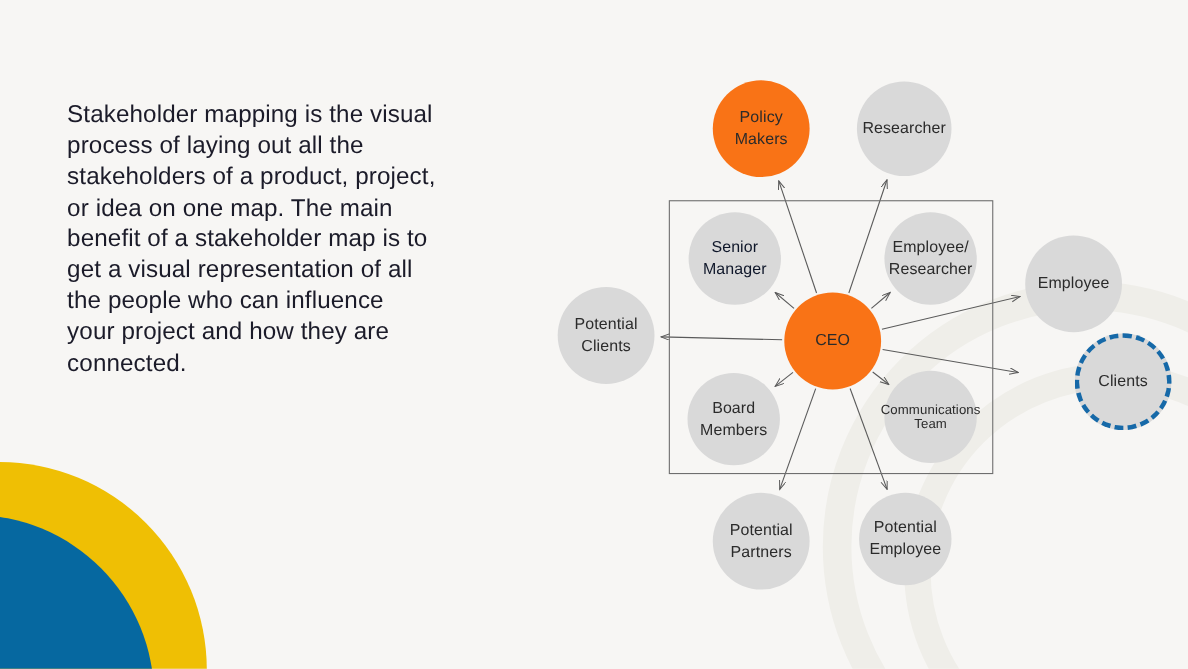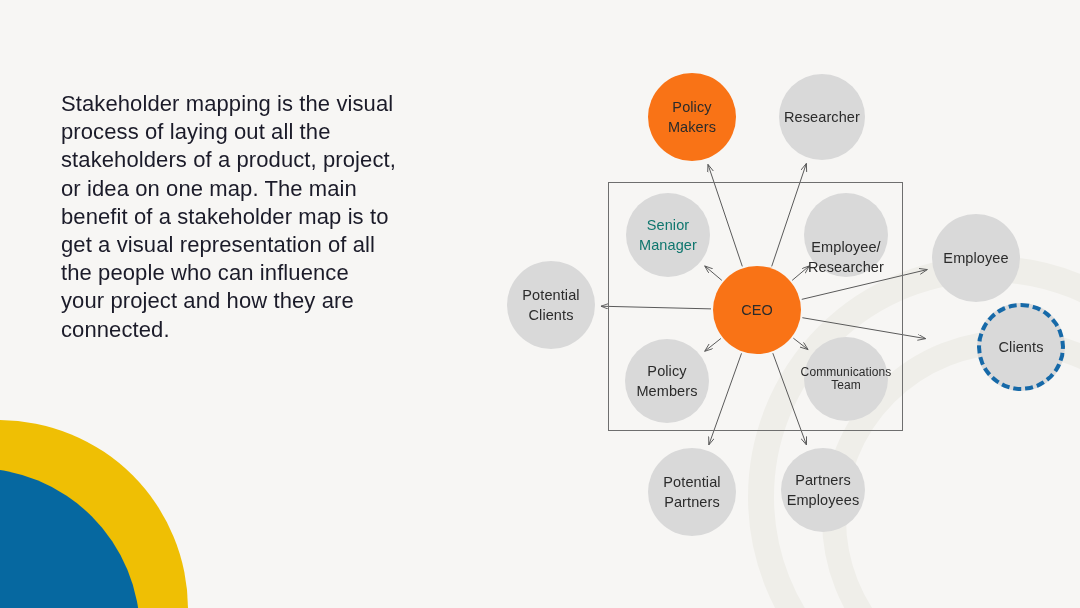--- a/index.html
+++ b/index.html
@@ -100,46 +100,46 @@
 
     <div class="group-box" style="left: 608px; top: 182px; width: 295px; height: 249px; border-color: rgb(110, 110, 110);"></div>
 
     <div id="node-layer">
         <div class="node" style="left: 648px; top: 73px; width: 88px; height: 88px; background: #f97316; color: rgb(43, 43, 43);">
           <span>Policy Makers</span>
         </div>
         <div class="node" style="left: 779px; top: 74px; width: 86px; height: 86px; background: rgb(217, 217, 217); color: rgb(43, 43, 43);">
           <span>Researcher</span>
         </div>
-        <div class="node" style="left: 626px; top: 193px; width: 84px; height: 84px; background: rgb(217, 217, 217); color: #0f766e;">
+        <div class="node" style="left: 626px; top: 193px; width: 84px; height: 84px; background: rgb(217, 217, 217); color: #0f172a;">
           <span>Senior Manager</span>
         </div>
-        <div class="node" style="left: 804px; top: 193px; width: 84px; height: 84px; background: rgb(217, 217, 217); color: rgb(43, 43, 43); align-items: flex-end;">
+        <div class="node" style="left: 804px; top: 193px; width: 84px; height: 84px; background: rgb(217, 217, 217); color: rgb(43, 43, 43);">
           <span>Employee/ Researcher</span>
         </div>
         <div class="node" style="left: 713px; top: 266px; width: 88px; height: 88px; background: #f97316; color: rgb(43, 43, 43);">
           <span>CEO</span>
         </div>
         <div class="node" style="left: 507px; top: 261px; width: 88px; height: 88px; background: rgb(217, 217, 217); color: rgb(43, 43, 43); align-items: center;">
           <span>Potential Clients</span>
         </div>
         <div class="node" style="left: 932px; top: 214px; width: 88px; height: 88px; background: rgb(217, 217, 217); color: rgb(43, 43, 43);">
           <span>Employee</span>
         </div>
         <div class="node selected" style="left: 977px; top: 303px; width: 88px; height: 88px; background: rgb(217, 217, 217); color: rgb(43, 43, 43); border-color: rgb(22, 105, 168);">
           <span>Clients</span>
         </div>
         <div class="node" style="left: 625px; top: 339px; width: 84px; height: 84px; background: rgb(217, 217, 217); color: rgb(43, 43, 43);">
-          <span>Policy Members</span>
+          <span>Board Members</span>
         </div>
         <div class="node small-label" style="left: 804px; top: 337px; width: 84px; height: 84px; background: rgb(217, 217, 217); color: rgb(43, 43, 43);">
           <span>Communications Team</span>
         </div>
         <div class="node" style="left: 648px; top: 448px; width: 88px; height: 88px; background: rgb(217, 217, 217); color: rgb(43, 43, 43);">
           <span>Potential Partners</span>
         </div>
         <div class="node" style="left: 781px; top: 448px; width: 84px; height: 84px; background: rgb(217, 217, 217); color: rgb(43, 43, 43);">
-          <span>Partners Employees</span>
+          <span>Potential Employee</span>
         </div>
       </div>
   </div>
 
 </div>
 
 </body></html>

